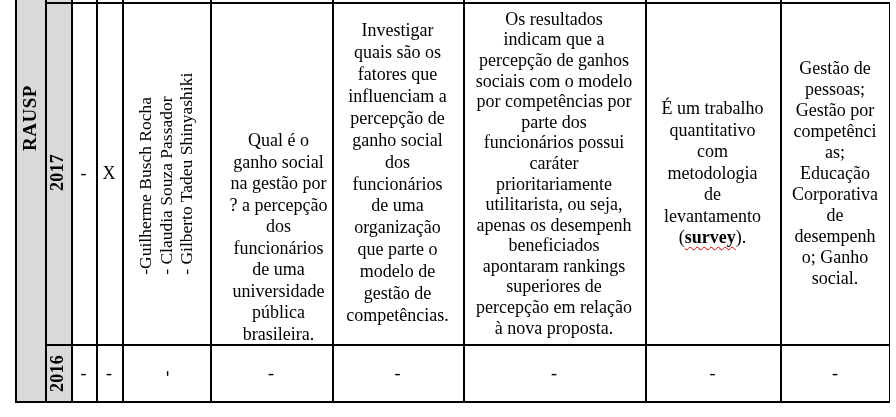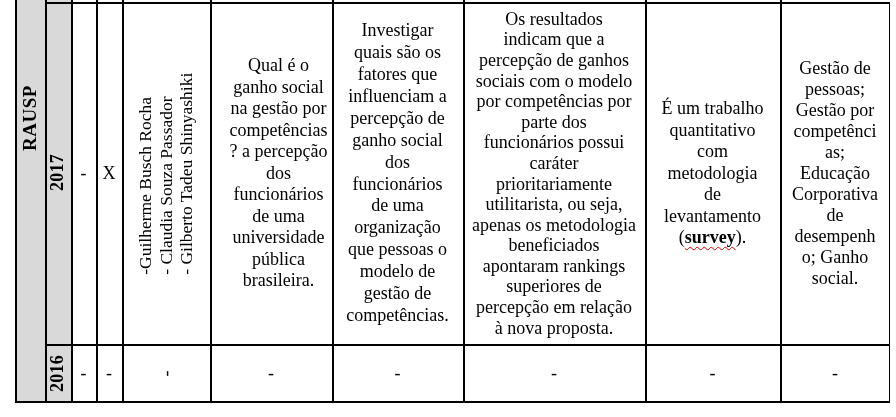--- a/index.html
+++ b/index.html
@@ -51,26 +51,25 @@
   <div class="cell" style="left:122px;top:2px;width:88px;height:343px;">
     <div class="authors-rot">
       <div class="lines">
           <div>-Guilherme Busch Rocha</div>
           <div>- Claudia Souza Passador</div>
           <div>- Gilberto Tadeu Shinyashiki</div>
         </div>
     </div>
   </div>
 
-  <div class="cell lh-q" style="left:210px;top:2px;width:137px;height:343px;">
+  <div class="cell lh-q" style="left:210px;top:2px;width:137px;height:343px;align-items:flex-end;">
     <div class="lines">
         <div>Qual é o</div>
         <div>ganho social</div>
         <div>na gestão por</div>
-        <div>competências</div>
         <div>? a percepção</div>
         <div>dos</div>
         <div>funcionários</div>
         <div>de uma</div>
         <div>universidade</div>
         <div>pública</div>
         <div>brasileira.</div>
       </div>
   </div>
 
@@ -79,40 +78,40 @@
         <div>Investigar</div>
         <div>quais são os</div>
         <div>fatores que</div>
         <div>influenciam a</div>
         <div>percepção de</div>
         <div>ganho social</div>
         <div>dos</div>
         <div>funcionários</div>
         <div>de uma</div>
         <div>organização</div>
-        <div>que pessoas o</div>
+        <div>que parte o</div>
         <div>modelo de</div>
         <div>gestão de</div>
         <div>competências.</div>
       </div>
   </div>
 
   <div class="cell lh-r" style="left:463px;top:2px;width:182px;height:343px;border-radius:28px;">
     <div class="lines">
         <div>Os resultados</div>
         <div>indicam que a</div>
         <div>percepção de ganhos</div>
         <div>sociais com o modelo</div>
         <div>por competências por</div>
         <div>parte dos</div>
         <div>funcionários possui</div>
         <div>caráter</div>
         <div>prioritariamente</div>
         <div>utilitarista, ou seja,</div>
-        <div>apenas os metodologia</div>
+        <div>apenas os desempenh</div>
         <div>beneficiados</div>
         <div>apontaram rankings</div>
         <div>superiores de</div>
         <div>percepção em relação</div>
         <div>à nova proposta.</div>
       </div>
   </div>
 
   <div class="cell lh-m" style="left:645px;top:2px;width:135px;height:343px;">
     <div class="lines">

